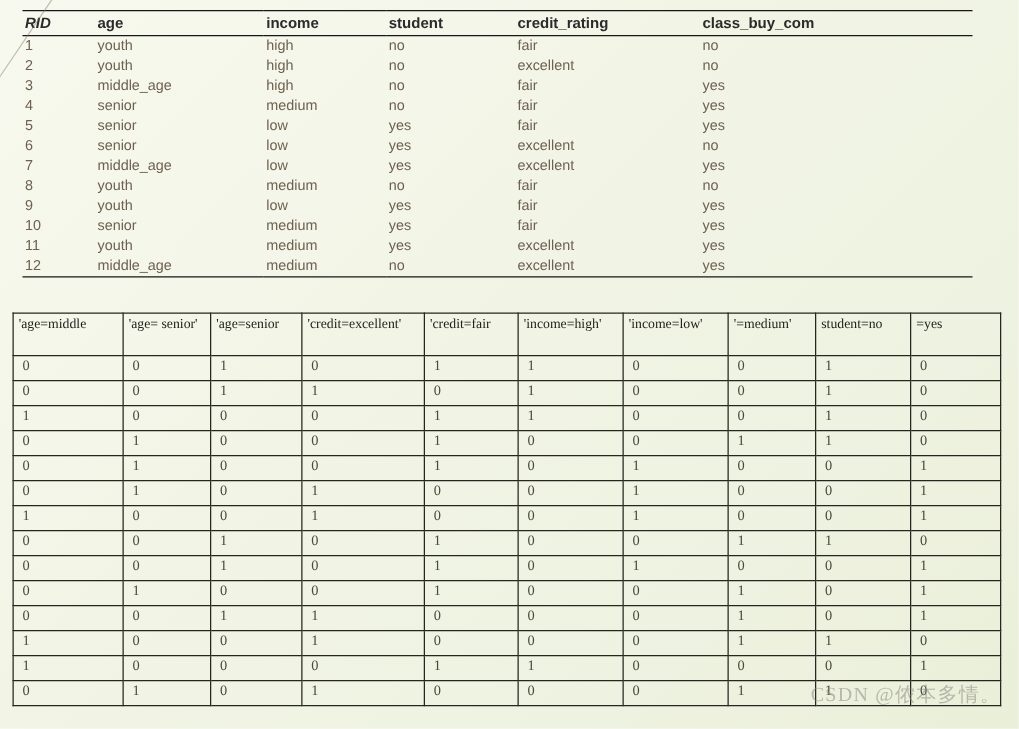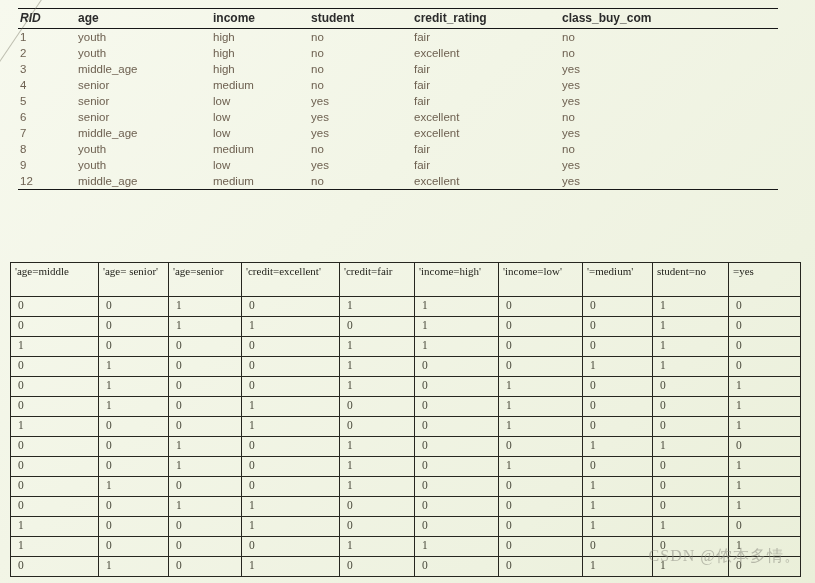--- a/index.html
+++ b/index.html
@@ -74,21 +74,21 @@
   .c-age    { width: 135px; }
   .c-income { width: 98px; }
   .c-student{ width: 103px; }
   .c-credit { width: 148px; }
   .c-class  { width: 218px; }
 
   
   .t2-wrap {
     position: absolute;
     left: 10px;
-    top: 262px;
+    top: 250px;
     width: 631px;
   }
   table.t2 {
     border-collapse: collapse;
     width: 100%;
     table-layout: fixed;
     font-family: "Liberation Serif", serif;
     font-size: 11px;
     background: transparent;
   }
@@ -231,20 +231,36 @@
         </tr>
         <tr>
           <td>9</td>
           <td>youth</td>
           <td>low</td>
           <td>yes</td>
           <td>fair</td>
           <td>yes</td>
         </tr>
         <tr>
+          <td>10</td>
+          <td>senior</td>
+          <td>medium</td>
+          <td>yes</td>
+          <td>fair</td>
+          <td>yes</td>
+        </tr>
+        <tr>
+          <td>11</td>
+          <td>youth</td>
+          <td>medium</td>
+          <td>yes</td>
+          <td>excellent</td>
+          <td>yes</td>
+        </tr>
+        <tr>
           <td>12</td>
           <td>middle_age</td>
           <td>medium</td>
           <td>no</td>
           <td>excellent</td>
           <td>yes</td>
         </tr>
       </tbody>
   </table>
 </div>

